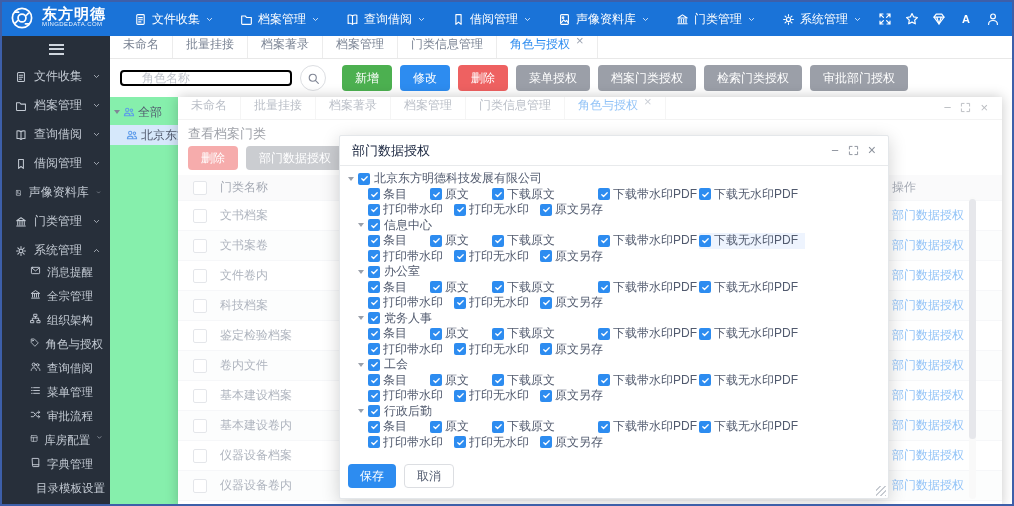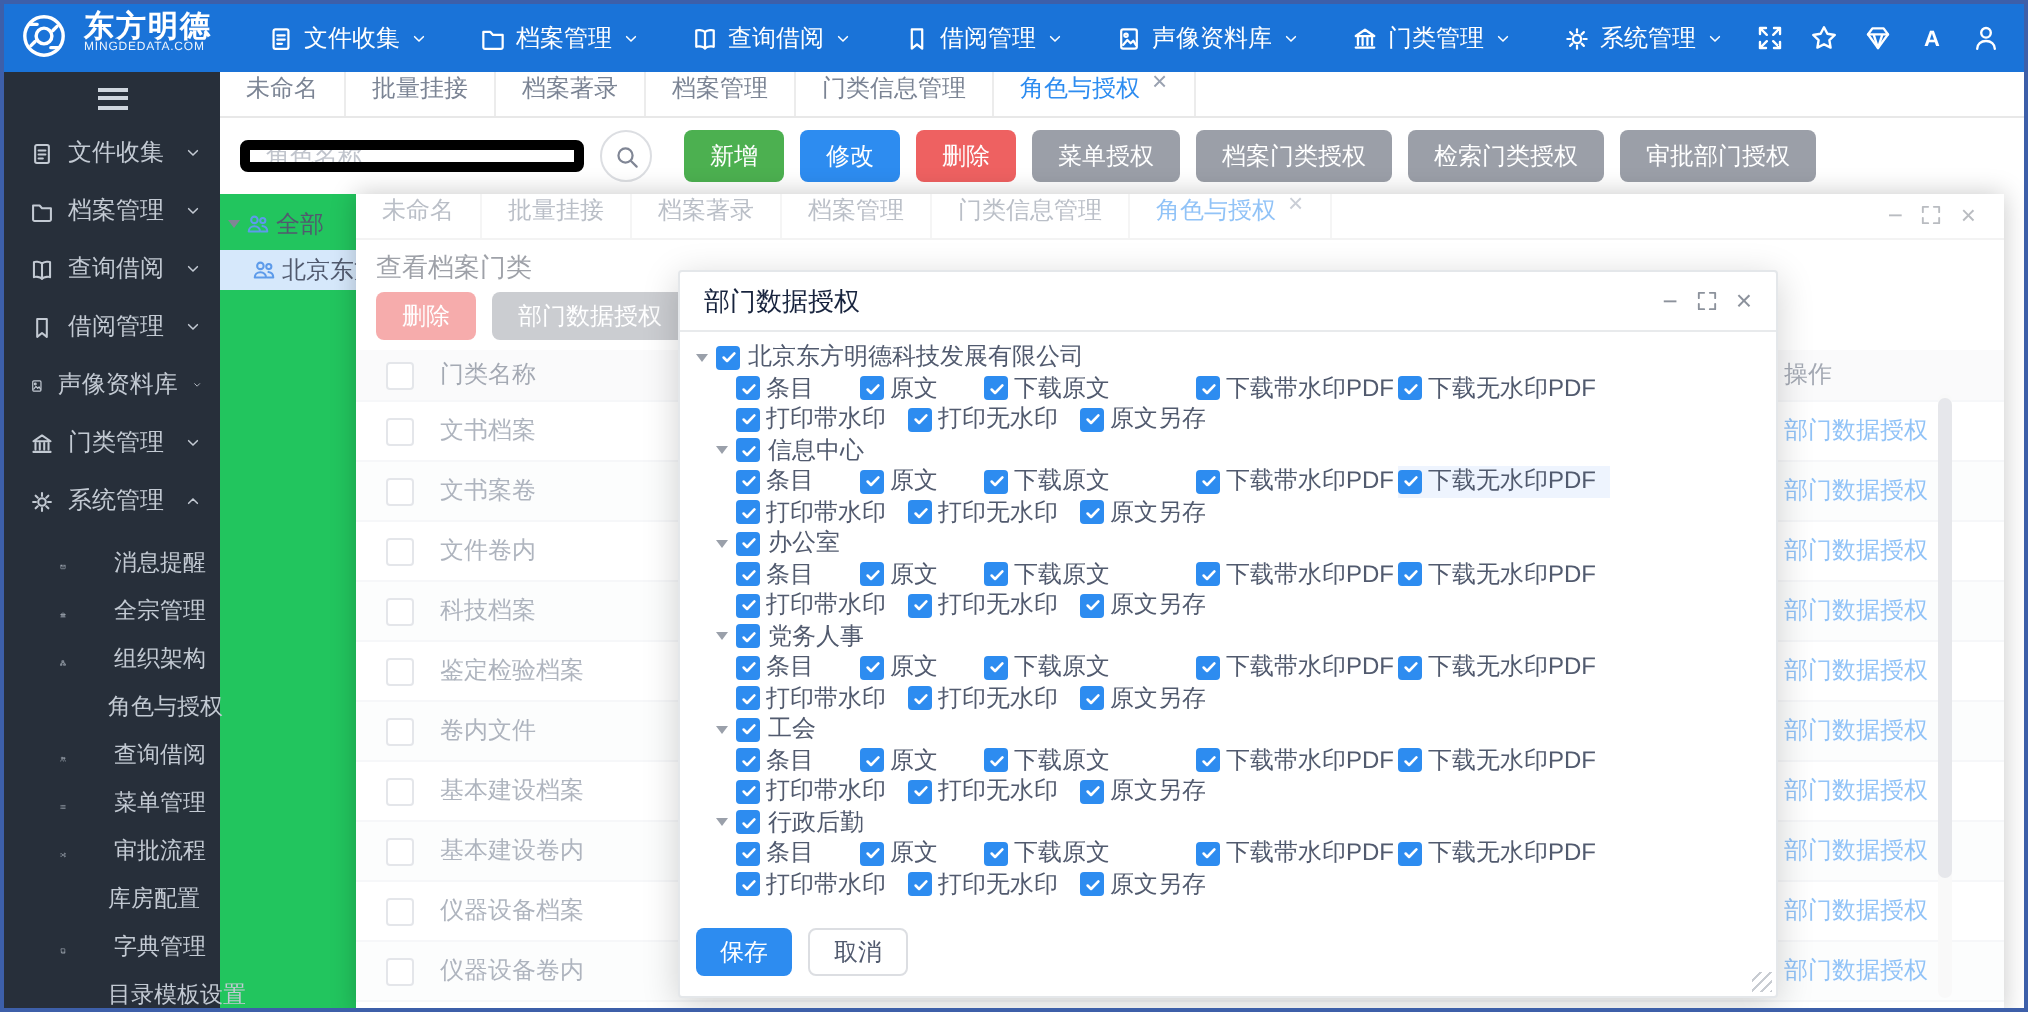--- a/index.html
+++ b/index.html
@@ -18,43 +18,43 @@
   .menu-item{display:flex;align-items:center;gap:5px;cursor:pointer;white-space:nowrap}
   .top-right{display:flex;align-items:center;gap:13px;flex:none;padding-right:2px}
   .qicon{display:flex;position:relative;cursor:pointer}
 
   
   .sidebar{position:absolute;left:0;top:34px;width:108px;bottom:0;background:#272f3a;color:#c3cad3;z-index:6}
   .hamburger{height:26px;display:flex;align-items:center;justify-content:center;flex-direction:column;gap:2.5px;cursor:pointer}
   .hamburger i{display:block;width:15px;height:2px;background:#cfd6de}
   .side-item{height:29px;display:flex;align-items:center;padding:0 9px 0 13px;gap:7px;cursor:pointer;white-space:nowrap}
   .side-item .lbl{flex:1;font-size:12px}
-  .side-sub{height:24px;display:flex;align-items:flex-end;padding:0 7px 0 28px;gap:24px;cursor:pointer;white-space:nowrap}
+  .side-sub{height:24px;display:flex;align-items:flex-start;padding:0 7px 0 28px;gap:6px;cursor:pointer;white-space:nowrap}
   .side-sub .lbl{flex:1;font-size:11.5px}
 
   
   .content-bg{position:absolute;left:108px;top:34px;right:0;bottom:0;background:#fff}
   .tabbar{display:flex;height:23px;background:#fff;border-bottom:1px solid #e8e8e8;font-size:12px;color:#7b8494}
   .tab{display:flex;padding:0 13px;border-right:1px solid #ececec;gap:6px;white-space:nowrap;cursor:pointer}
   .tab.active{color:var(--primary)}
   .tab-close{color:#9aa2b1;font-size:13px;line-height:10px}
   #main-tabs{position:absolute;left:108px;top:34px;right:0;z-index:1}
   .toolbar{position:absolute;left:108px;top:57px;right:0;height:38px;background:#fff;display:flex;align-items:center;gap:8px;padding:0 10px;z-index:1}
-  .search-input{width:172px;height:16px;border:5px solid #000000;border-radius:4px;padding:0 8px;font-size:12px;color:#515a6e;outline:none}
+  .search-input{width:172px;height:16px;border:2px solid #000000;border-radius:4px;padding:0 20px;font-size:12px;color:#515a6e;outline:none}
   .search-input::placeholder{color:#c0c4cc}
   .search-btn{width:26px;height:26px;border-radius:50%;border:1px solid #dcdee2;background:#fff;display:flex;align-items:center;justify-content:center;color:#808695;margin-right:8px;cursor:pointer}
   .btn{height:26px;padding:0 13px;border:none;border-radius:4px;color:#fff;font-size:12px;cursor:pointer;white-space:nowrap}
   .btn-success{background:var(--success)}
   .btn-primary{background:var(--primary)}
   .btn-danger{background:var(--danger)}
   .btn-default{background:var(--muted)}
   .btn-plain{background:#fff;border:1px solid #dcdee2;color:#515a6e}
 
   
-  .org-tree{position:absolute;left:108px;top:95px;width:68px;bottom:0;background:#22c55e;color:#515a6e;padding-top:5px;z-index:1}
+  .org-tree{position:absolute;left:108px;top:95px;width:68px;bottom:0;background:#86efac;color:#515a6e;padding-top:5px;z-index:1}
   .tree-row{display:flex;align-items:center;gap:3px;height:20px;padding-left:4px;white-space:nowrap;overflow:hidden;cursor:pointer}
   .tree-row.child{padding-left:16px;background:#d6e8fb;margin-top:3px}
   .tree-caret{width:0;height:0;border-left:3.5px solid transparent;border-right:3.5px solid transparent;border-top:4.5px solid #808695;flex:none}
   .ticon{color:#5d9bea;display:flex;flex:none}
 
   
   .window{position:absolute;left:176px;top:95px;width:824px;height:410px;background:#fff;box-shadow:0 0 12px rgba(0,0,0,.22);overflow:hidden;z-index:2}
   .win-controls{position:absolute;top:5px;right:14px;display:flex;gap:9px;color:#7a7f88;z-index:2;align-items:center}
   .wc{font-size:13px;line-height:11px;cursor:pointer;display:flex;align-items:center}
   .win-title{padding:5px 0 3px 10px;font-size:13px;color:#464c59}

